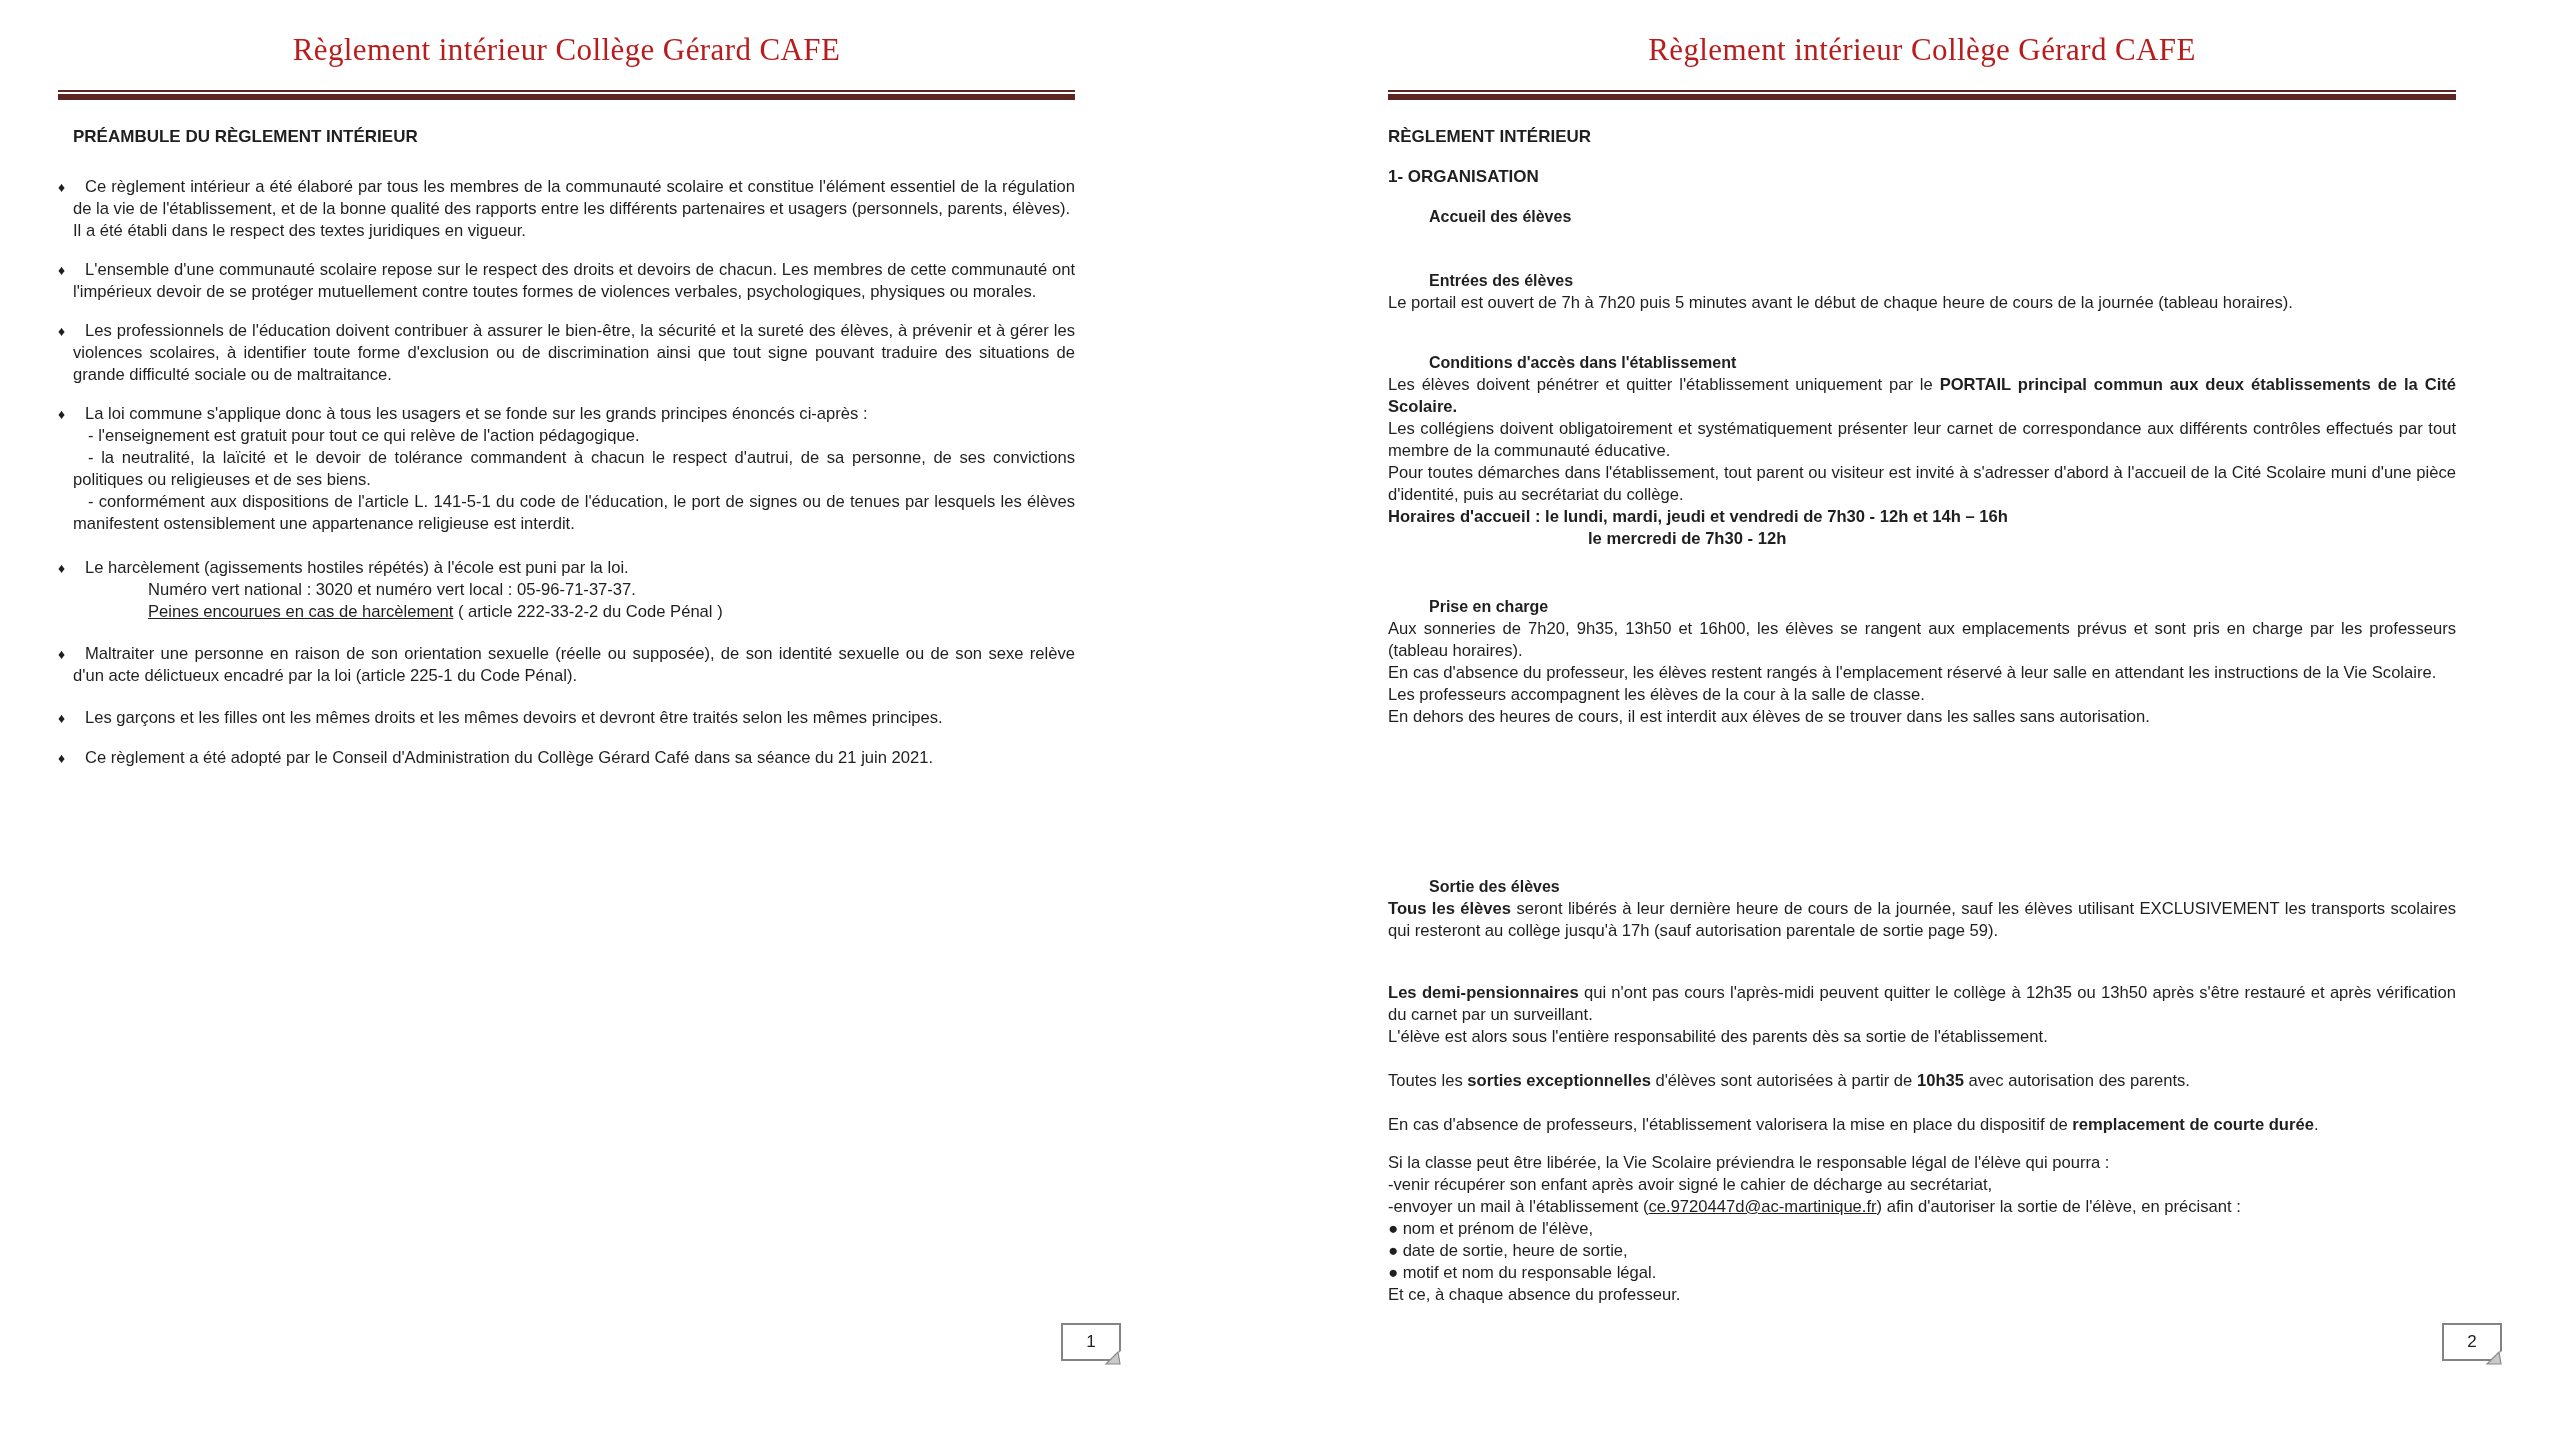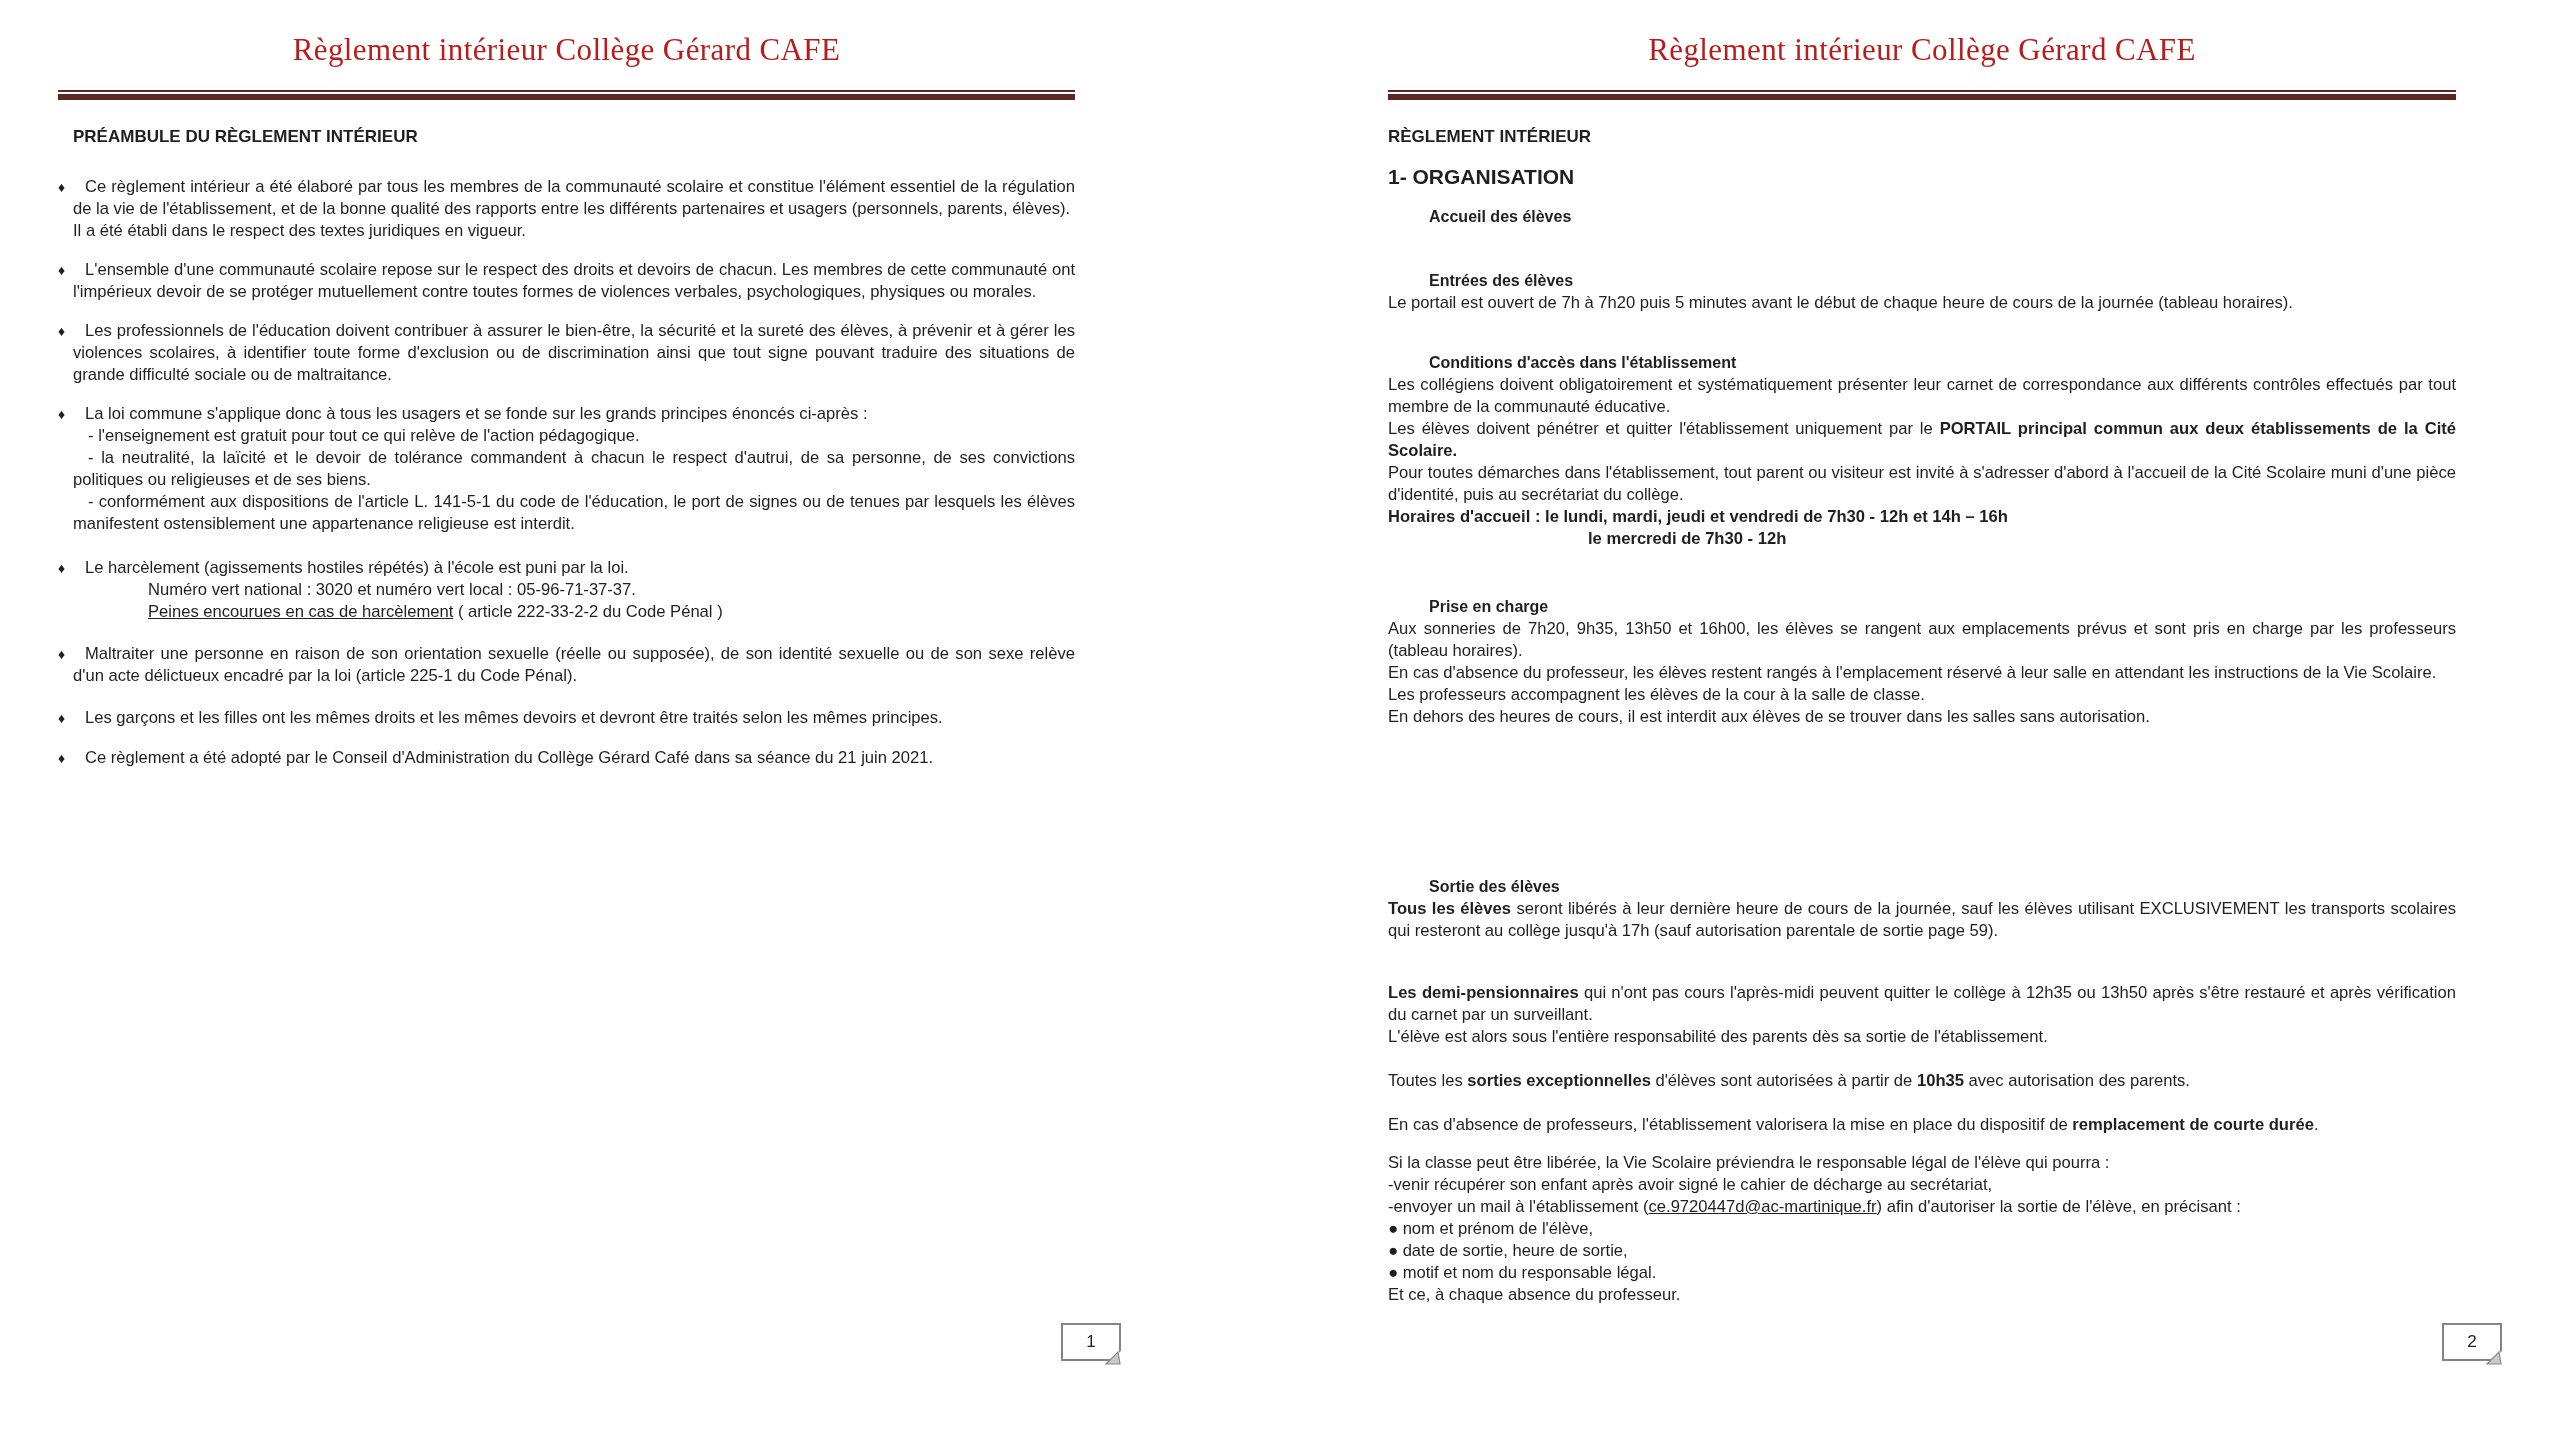--- a/index.html
+++ b/index.html
@@ -7,21 +7,21 @@
   .spread{position:relative;width:2560px;height:1440px;background:#ffffff;}
   .page{position:absolute;top:0;height:1440px;}
   #pageA{left:58px;width:1017px;}
   #pageB{left:1388px;width:1068px;}
   .doc-title{font-family:"Liberation Serif",serif;font-weight:500;font-size:31px;line-height:36px;
     text-align:center;margin:32px 0 0 0;letter-spacing:.4px;color:#b91c1c;}
   .title-rule{margin-top:22px;height:2px;border-top:2px solid #5e2623;border-bottom:6px solid #5e2623;}
   .body{padding-left:15px;margin-top:0;}
   #pageB .body{padding-left:0;}
   .center-head{font-weight:700;font-size:17px;line-height:22px;text-align:left;margin-top:26px;}
-  .section-head{font-weight:700;font-size:21px;line-height:22px;}
+  .section-head{font-weight:700;font-size:17px;line-height:22px;}
   .subhead{font-weight:700;font-size:16px;line-height:22px;text-underline-offset:3px;margin-left:41px;}
   .para{font-size:16.6px;line-height:22px;text-align:justify;}
   .para .b{font-weight:700;text-align:right;}
   .para .u,.subhead .u{text-decoration:underline;}
   .bullet{text-indent:-15px;}
   .blt{display:inline-block;width:27px;text-indent:0;font-size:14px;vertical-align:baseline;}
   .dash{text-indent:15px;}
   .sub{padding-left:75px;text-align:left;}
   .indent-200{padding-left:200px;text-align:left;}
   .spacer{width:100%;}
@@ -82,22 +82,22 @@
         <div class="center-head"><span>RÈGLEMENT INTÉRIEUR</span></div>
         <div class="spacer" style="height: 18px;"></div>
         <div class="section-head"><span>1- ORGANISATION</span></div>
         <div class="spacer" style="height: 18px;"></div>
         <div class="subhead"><span>Accueil des élèves</span></div>
         <div class="spacer" style="height: 42px;"></div>
         <div class="subhead"><span>Entrées des élèves</span></div>
         <div class="para"><span>Le portail est ouvert de 7h à 7h20 puis 5 minutes avant le début de chaque heure de cours de la journée (tableau horaires).</span></div>
         <div class="spacer" style="height: 38px;"></div>
         <div class="subhead"><span>Conditions d'accès dans l'établissement</span></div>
+        <div class="para"><span>Les élèves doivent pénétrer et quitter l'établissement uniquement par le </span><span class="b">PORTAIL principal commun aux deux établissements de la Cité Scolaire.</span></div>
         <div class="para"><span>Les collégiens doivent obligatoirement et systématiquement présenter leur carnet de correspondance aux différents contrôles effectués par tout membre de la communauté éducative.</span></div>
-        <div class="para"><span>Les élèves doivent pénétrer et quitter l'établissement uniquement par le </span><span class="b">PORTAIL principal commun aux deux établissements de la Cité Scolaire.</span></div>
         <div class="para"><span>Pour toutes démarches dans l'établissement, tout parent ou visiteur est invité à s'adresser d'abord à l'accueil de la Cité Scolaire muni d'une pièce d'identité, puis au secrétariat du collège.</span></div>
         <div class="para"><span class="b">Horaires d'accueil : le lundi, mardi, jeudi et vendredi de 7h30  - 12h et 14h – 16h</span></div>
         <div class="para indent-200"><span class="b">le mercredi de 7h30 - 12h</span></div>
         <div class="spacer" style="height: 46px;"></div>
         <div class="subhead"><span>Prise en charge</span></div>
         <div class="para"><span>Aux sonneries de 7h20, 9h35, 13h50 et 16h00, les élèves se rangent aux emplacements prévus et sont pris en charge par les professeurs (tableau horaires).</span></div>
         <div class="para"><span>En cas d'absence du professeur, les élèves restent rangés à l'emplacement réservé à leur salle en attendant les instructions de la Vie Scolaire.</span></div>
         <div class="para"><span>Les professeurs accompagnent les élèves de la cour à la salle de classe.</span></div>
         <div class="para"><span>En dehors des heures de cours, il est interdit aux élèves de se trouver dans les salles sans autorisation.</span></div>
         <div class="spacer" style="height: 148px;"></div>

